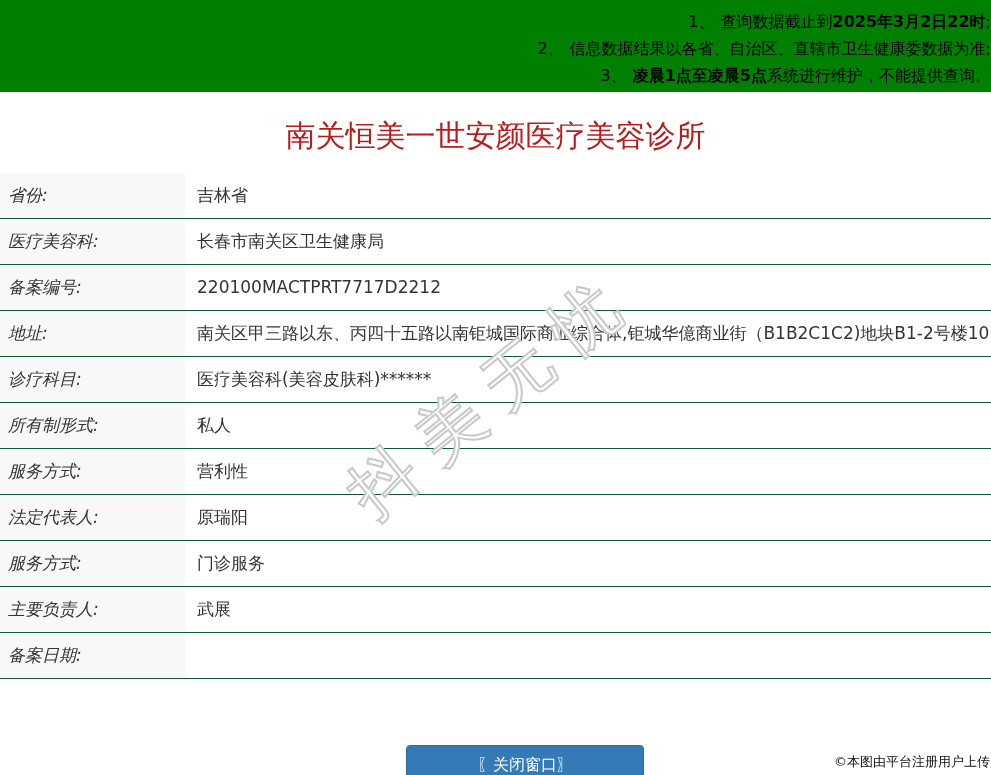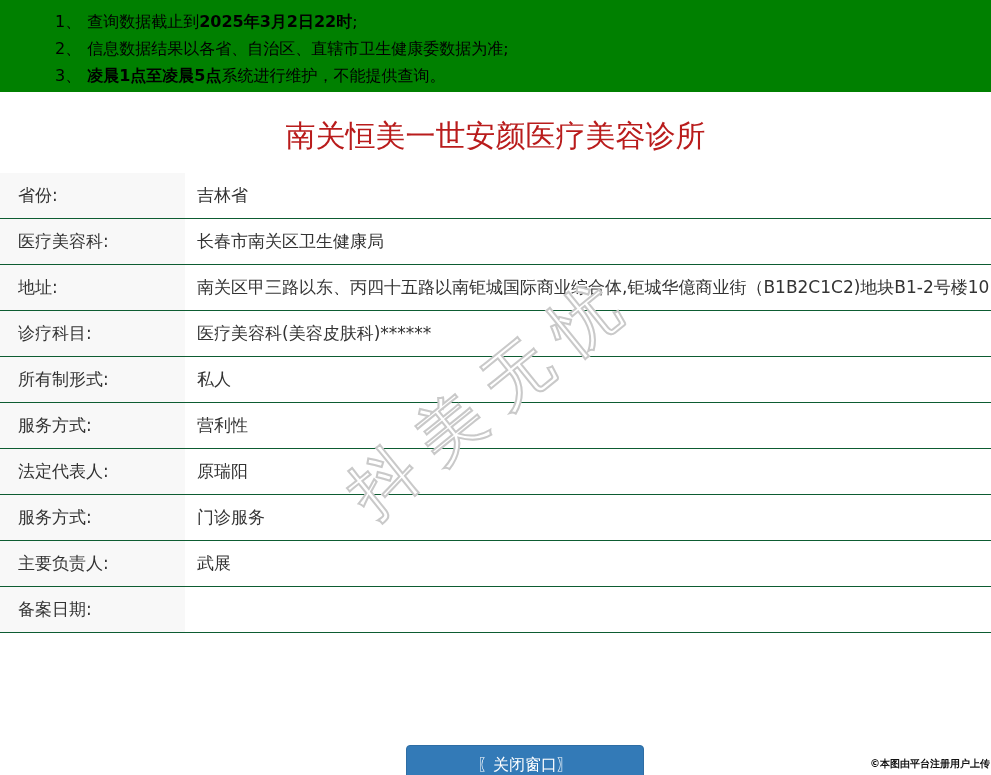--- a/index.html
+++ b/index.html
@@ -22,20 +22,21 @@
     height: 92px;
     box-sizing: border-box;
     padding-top: 8px;
     color: #000;
     font-size: 16px;
   }
   .notice-line {
     padding-left: 55px;
     line-height: 27px;
     white-space: nowrap;
+    text-align: right;
   }
   .notice-line .num { margin-right: 6px; }
   .notice-line b { font-weight: bold; }
 
   
   .page-title {
     margin-top: 25px;
     text-align: center;
     font-size: 30px;
     color: #b91c1c;
@@ -50,23 +51,24 @@
   .info-row {
     display: flex;
     align-items: stretch;
     border-bottom: 1px solid #0d5c32;
     font-size: 17px;
   }
   .cell-label {
     width: 185px;
     background: #f8f8f8;
     box-sizing: border-box;
-    padding: 11px 18px;
+    padding: 11px 8px;
     line-height: 23px;
     flex-shrink: 0;
+    font-style: italic;
   }
   .cell-value {
     flex: 1;
     padding: 11px 0 11px 12px;
     line-height: 23px;
     white-space: nowrap;
   }
 
   
   .diagonal-watermark {
@@ -106,22 +108,22 @@
     font-size: 16px;
     font-family: inherit;
     cursor: pointer;
     padding: 0;
     box-sizing: border-box;
   }
   .upload-attribution {
     position: absolute;
     right: 1px;
     bottom: 4px;
-    font-size: 10px;
-    font-weight: bold;
+    font-size: 13px;
+    font-weight: normal;
     color: #111;
     text-shadow: -1px -1px 0 #fff, 1px -1px 0 #fff, -1px 1px 0 #fff, 1px 1px 0 #fff,
                  0 -1px 0 #fff, 0 1px 0 #fff, -1px 0 0 #fff, 1px 0 0 #fff;
     z-index: 11;
   }
 </style>
 </head>
 <body>
 
 <div class="notice-banner">
@@ -139,20 +141,24 @@
 <div class="page-title">南关恒美一世安颜医疗美容诊所</div>
 
 <div class="info-table">
   <div class="info-row">
     <div class="cell-label">省份:</div>
     <div class="cell-value">吉林省</div>
   </div>
   <div class="info-row">
     <div class="cell-label">医疗美容科:</div>
     <div class="cell-value">长春市南关区卫生健康局</div>
+  </div>
+  <div class="info-row">
+    <div class="cell-label">备案编号:</div>
+    <div class="cell-value">220100MACTPRT7717D2212</div>
   </div>
   <div class="info-row">
     <div class="cell-label">地址:</div>
     <div class="cell-value">南关区甲三路以东、丙四十五路以南钜城国际商业综合体,钜城华億商业街（B1B2C1C2)地块B1-2号楼101号</div>
   </div>
   <div class="info-row">
     <div class="cell-label">诊疗科目:</div>
     <div class="cell-value">医疗美容科(美容皮肤科)******</div>
   </div>
   <div class="info-row">

